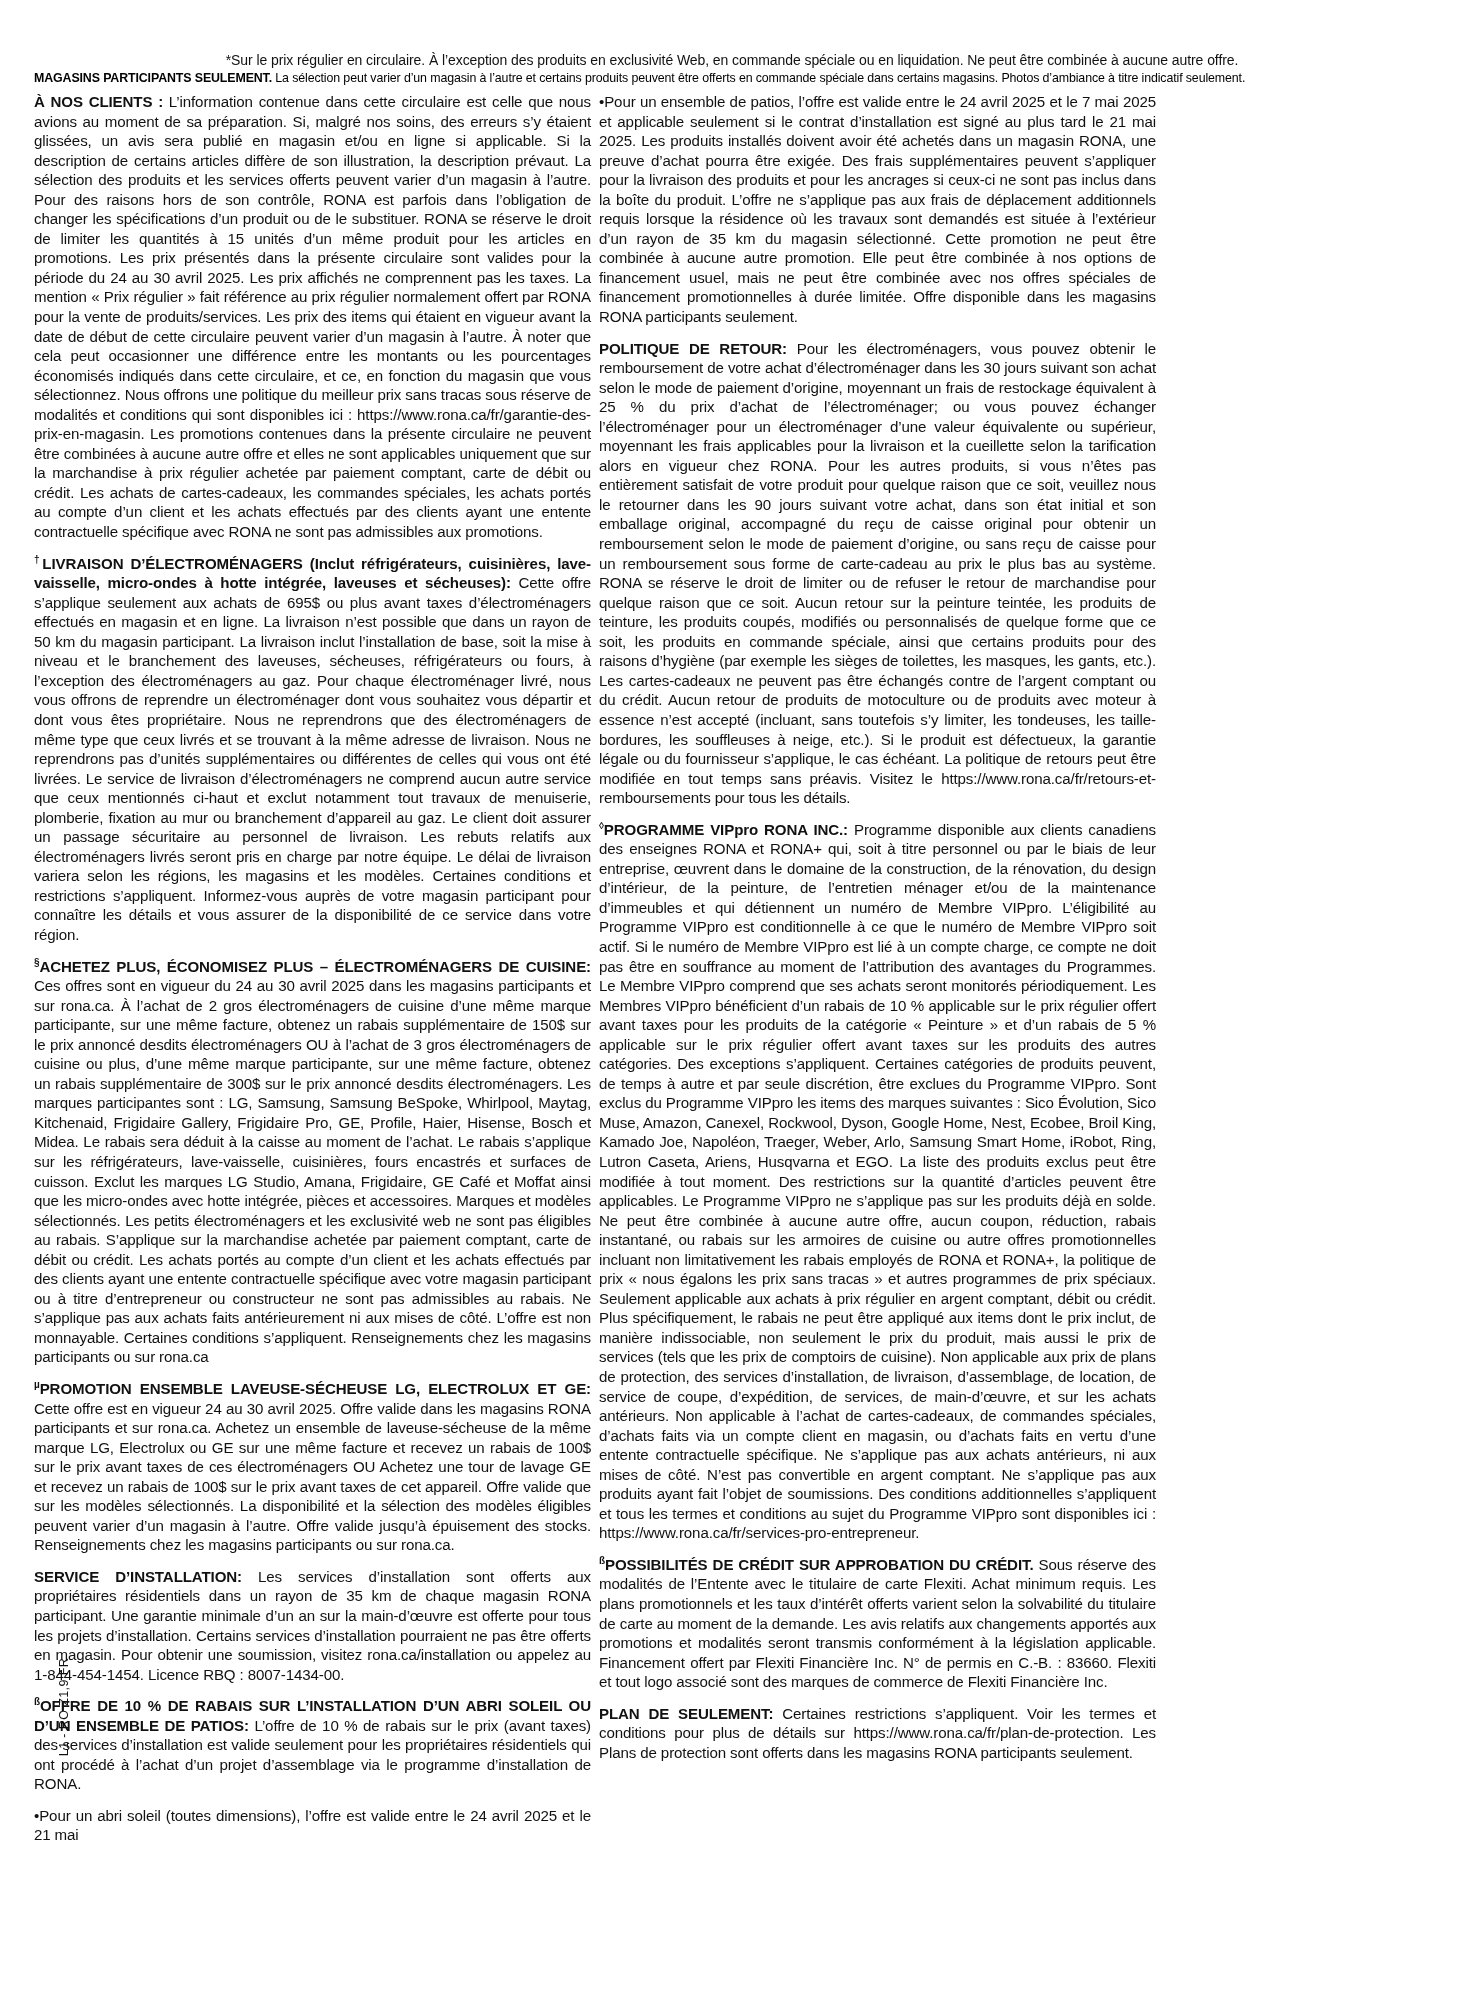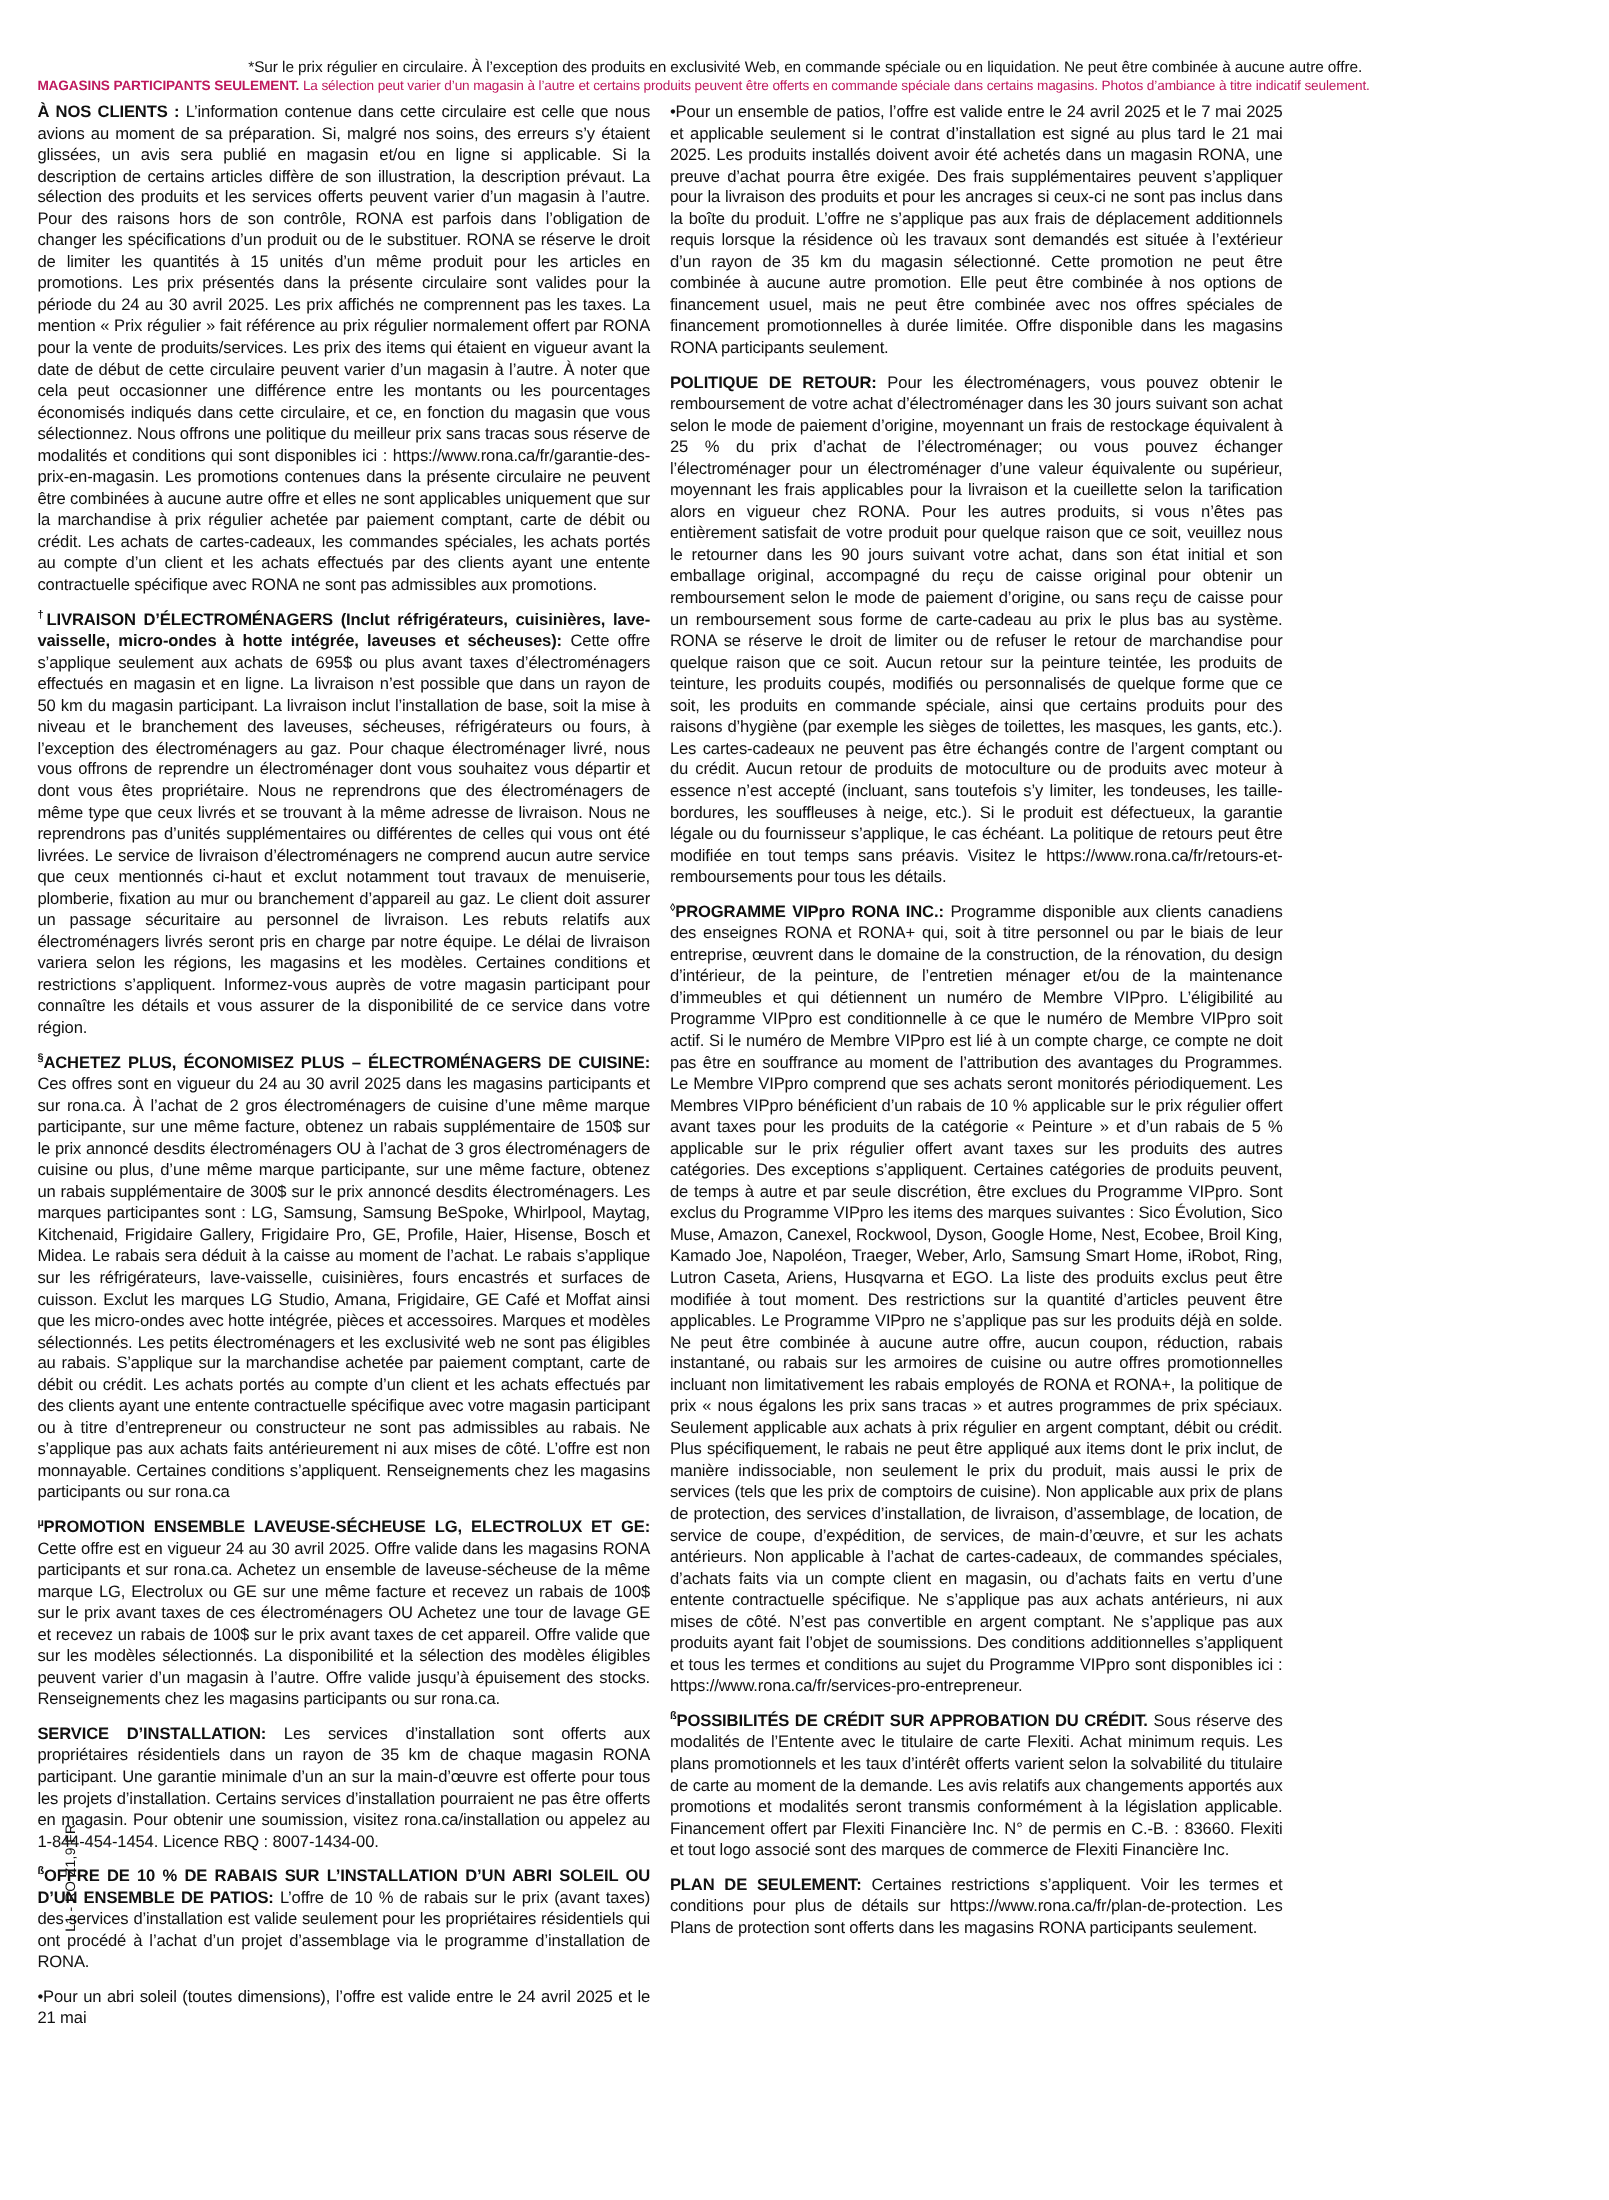--- a/index.html
+++ b/index.html
@@ -36,36 +36,36 @@
     font-size: 14px;
     line-height: 16px;
     letter-spacing: -0.08px;
     color: #111;
   }
   .legal-line-2 {
     text-align: left;
     font-size: 12.4px;
     line-height: 16px;
     letter-spacing: -0.12px;
-    color: #be185d;
+    color: #000000;
     margin-top: 2px;
     white-space: nowrap;
   }
   .legal-line-2 .lead {
     font-weight: bold;
   }
 
   
   .columns {
     position: absolute;
     left: 34px;
     top: 92px;
     width: 1396px;
     display: flex;
-    gap: 18px;
+    gap: 8px;
   }
   .col {
     width: 557px;
     flex: 0 0 557px;
   }
   .col p {
     margin: 0;
     font-size: 15.1px;
     line-height: 19.55px;
     text-align: justify;

